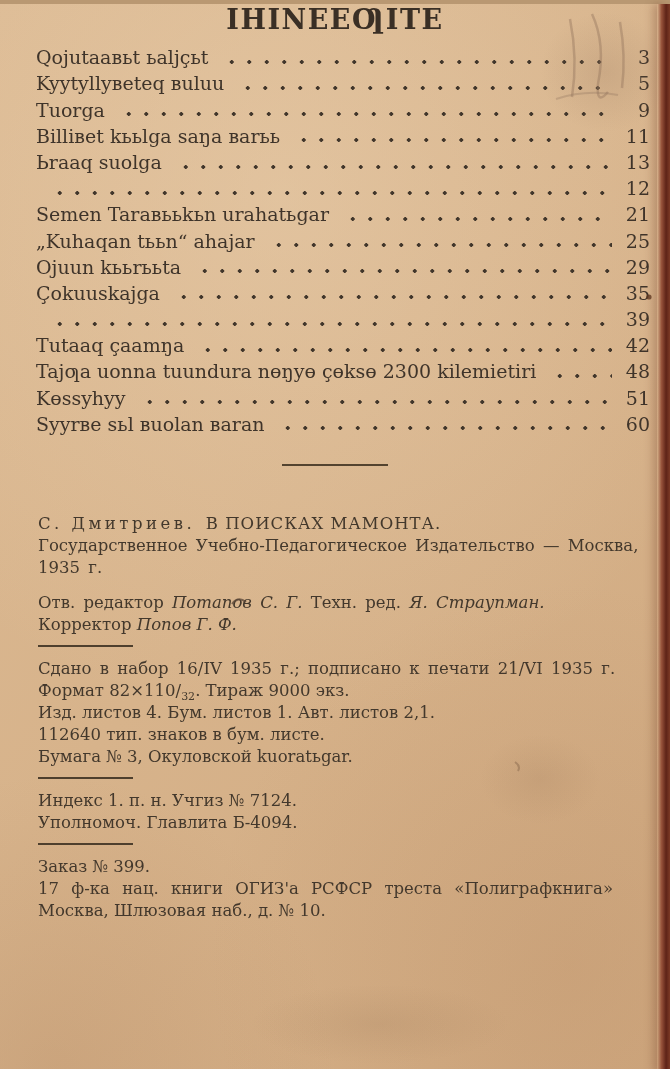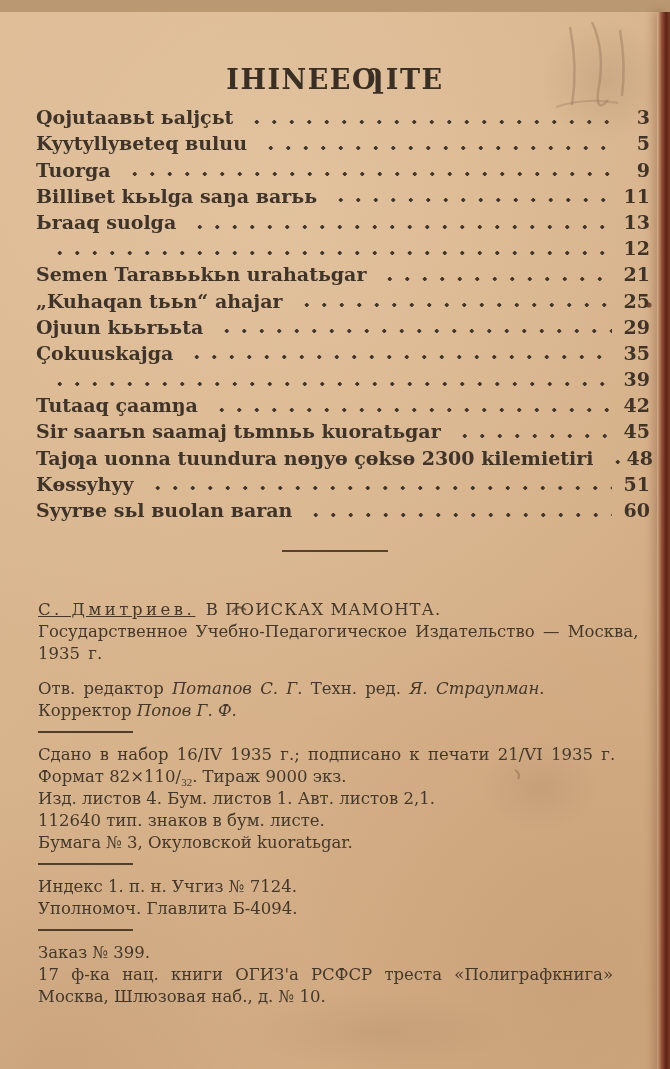--- a/index.html
+++ b/index.html
@@ -27,47 +27,47 @@
   .stain{position:absolute;border-radius:50%;pointer-events:none;}
   .stain.s1{left:540px;top:8px;width:130px;height:120px;
     background:radial-gradient(closest-side, rgba(150,118,92,.22), rgba(150,118,92,0));}
   .stain.s2{left:480px;top:730px;width:120px;height:90px;
     background:radial-gradient(closest-side, rgba(146,110,80,.15), rgba(146,110,80,0));}
   .stain.s3{left:250px;top:980px;width:260px;height:80px;
     background:radial-gradient(closest-side, rgba(140,106,76,.14), rgba(140,106,76,0));}
   .pencil{position:absolute;left:0;top:0;pointer-events:none;}
 
   .title{
-    margin-top:12px;padding-top:52px;text-align:center;
+    margin-top:4px;text-align:center;
     font-size:27px;font-weight:bold;letter-spacing:1.5px;color:#3a2f25;
   }
   .toc{margin:9px 20px 0 36px;}
-  .toc-row{display:flex;align-items:flex-end;height:26.2px;font-weight:bold;}
+  .toc-row{display:flex;align-items:flex-end;height:26.2px;}
   .toc-label{font-size:19px;line-height:26px;white-space:nowrap;color:#3f342a;}
   .toc-leader{
     flex:1;height:26px;margin:0 4px 0 9px;min-width:20px;
     background-image:radial-gradient(circle closest-side,#41362b 80%,rgba(65,54,43,0));
     background-size:17.5px 4.4px;
     background-repeat:repeat-x;
     background-position:6px calc(100% - 6px);
   }
   .toc-page{width:34px;text-align:right;font-size:19px;line-height:26px;color:#3f342a;}
 
   .center-rule{width:106px;height:2px;background:#53432f;margin:27px auto 0 auto;}
 
   .colophon{margin:47px 26px 0 38px;font-size:16.5px;line-height:22px;color:#43382c;}
   .colophon p{margin:0;}
   .col-gap{height:13px;}
   .left-rule{width:95px;height:2px;background:#4e3f2d;margin:9px 0 11px 0;}
-  .spaced{letter-spacing:3.5px;text-decoration:underline;}
+  .spaced{letter-spacing:3.5px;}
   .caps{letter-spacing:1px;}
   .it{font-style:italic;}
   .wide{word-spacing:3px;}
   .wider{word-spacing:7px;}
-  sub.frac{font-size:11px;line-height:0;font-family:Liberation Serif, serif;}
+  sub.frac{font-size:11px;line-height:0;}
 </style>
 </head>
 <body>
 
 <div class="page">
 
   <div class="stain s1"></div>
   <div class="stain s2"></div>
   <div class="stain s3"></div>
 
@@ -134,25 +134,20 @@
       <div class="toc-row">
         <span class="toc-leader"></span>
         <span class="toc-page">39</span>
       </div>
       <div class="toc-row">
         <span class="toc-label">Tutaaq çaamŋa</span>
         <span class="toc-leader"></span>
         <span class="toc-page">42</span>
       </div>
       <div class="toc-row">
-        <span class="toc-label">Sir saarьn saamaj tьmnьь kuoratьgar</span>
-        <span class="toc-leader"></span>
-        <span class="toc-page">45</span>
-      </div>
-      <div class="toc-row">
         <span class="toc-label">Tajƣa uonna tuundura nөŋyө çөksө 2300 kilemietiri</span>
         <span class="toc-leader"></span>
         <span class="toc-page">48</span>
       </div>
       <div class="toc-row">
         <span class="toc-label">Kөssyhyy</span>
         <span class="toc-leader"></span>
         <span class="toc-page">51</span>
       </div>
       <div class="toc-row">

